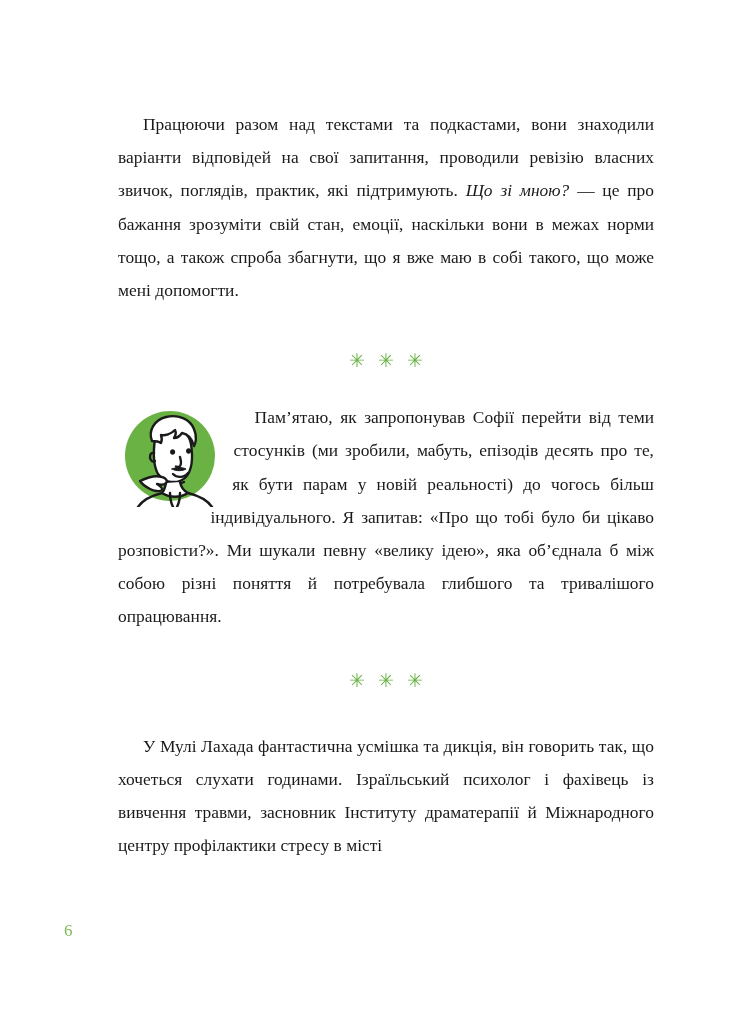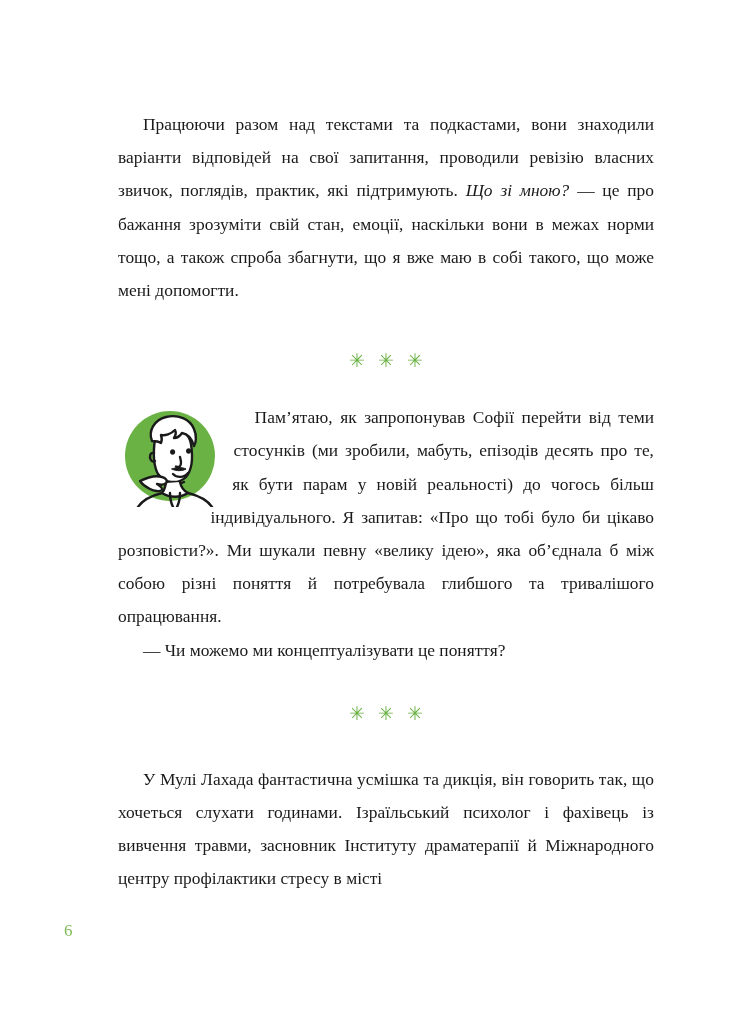--- a/index.html
+++ b/index.html
@@ -156,21 +156,20 @@
           </g>
         </svg>
       </div>
 
 
       <p class="body-text indent">Пам’ятаю, як запропонував Софії перейти від теми стосунків (ми зробили, мабуть, епізодів десять про те, як бути парам у новій реальності) до чогось більш індивідуального. Я запитав: «Про що тобі було би цікаво розповісти?». Ми шукали певну «велику ідею», яка об’єднала б між собою різні поняття й потребувала глибшого та тривалішого опрацювання.</p>
 
     </div>
 
 
-    <p class="dialogue">— Чи можемо ми концептуалізувати це поняття?</p>
 
 
     <div class="gap-before-div-2"></div>
 
     <div class="divider">
       <span class="ast">✳</span>
       <span class="ast">✳</span>
       <span class="ast">✳</span>
     </div>
 

